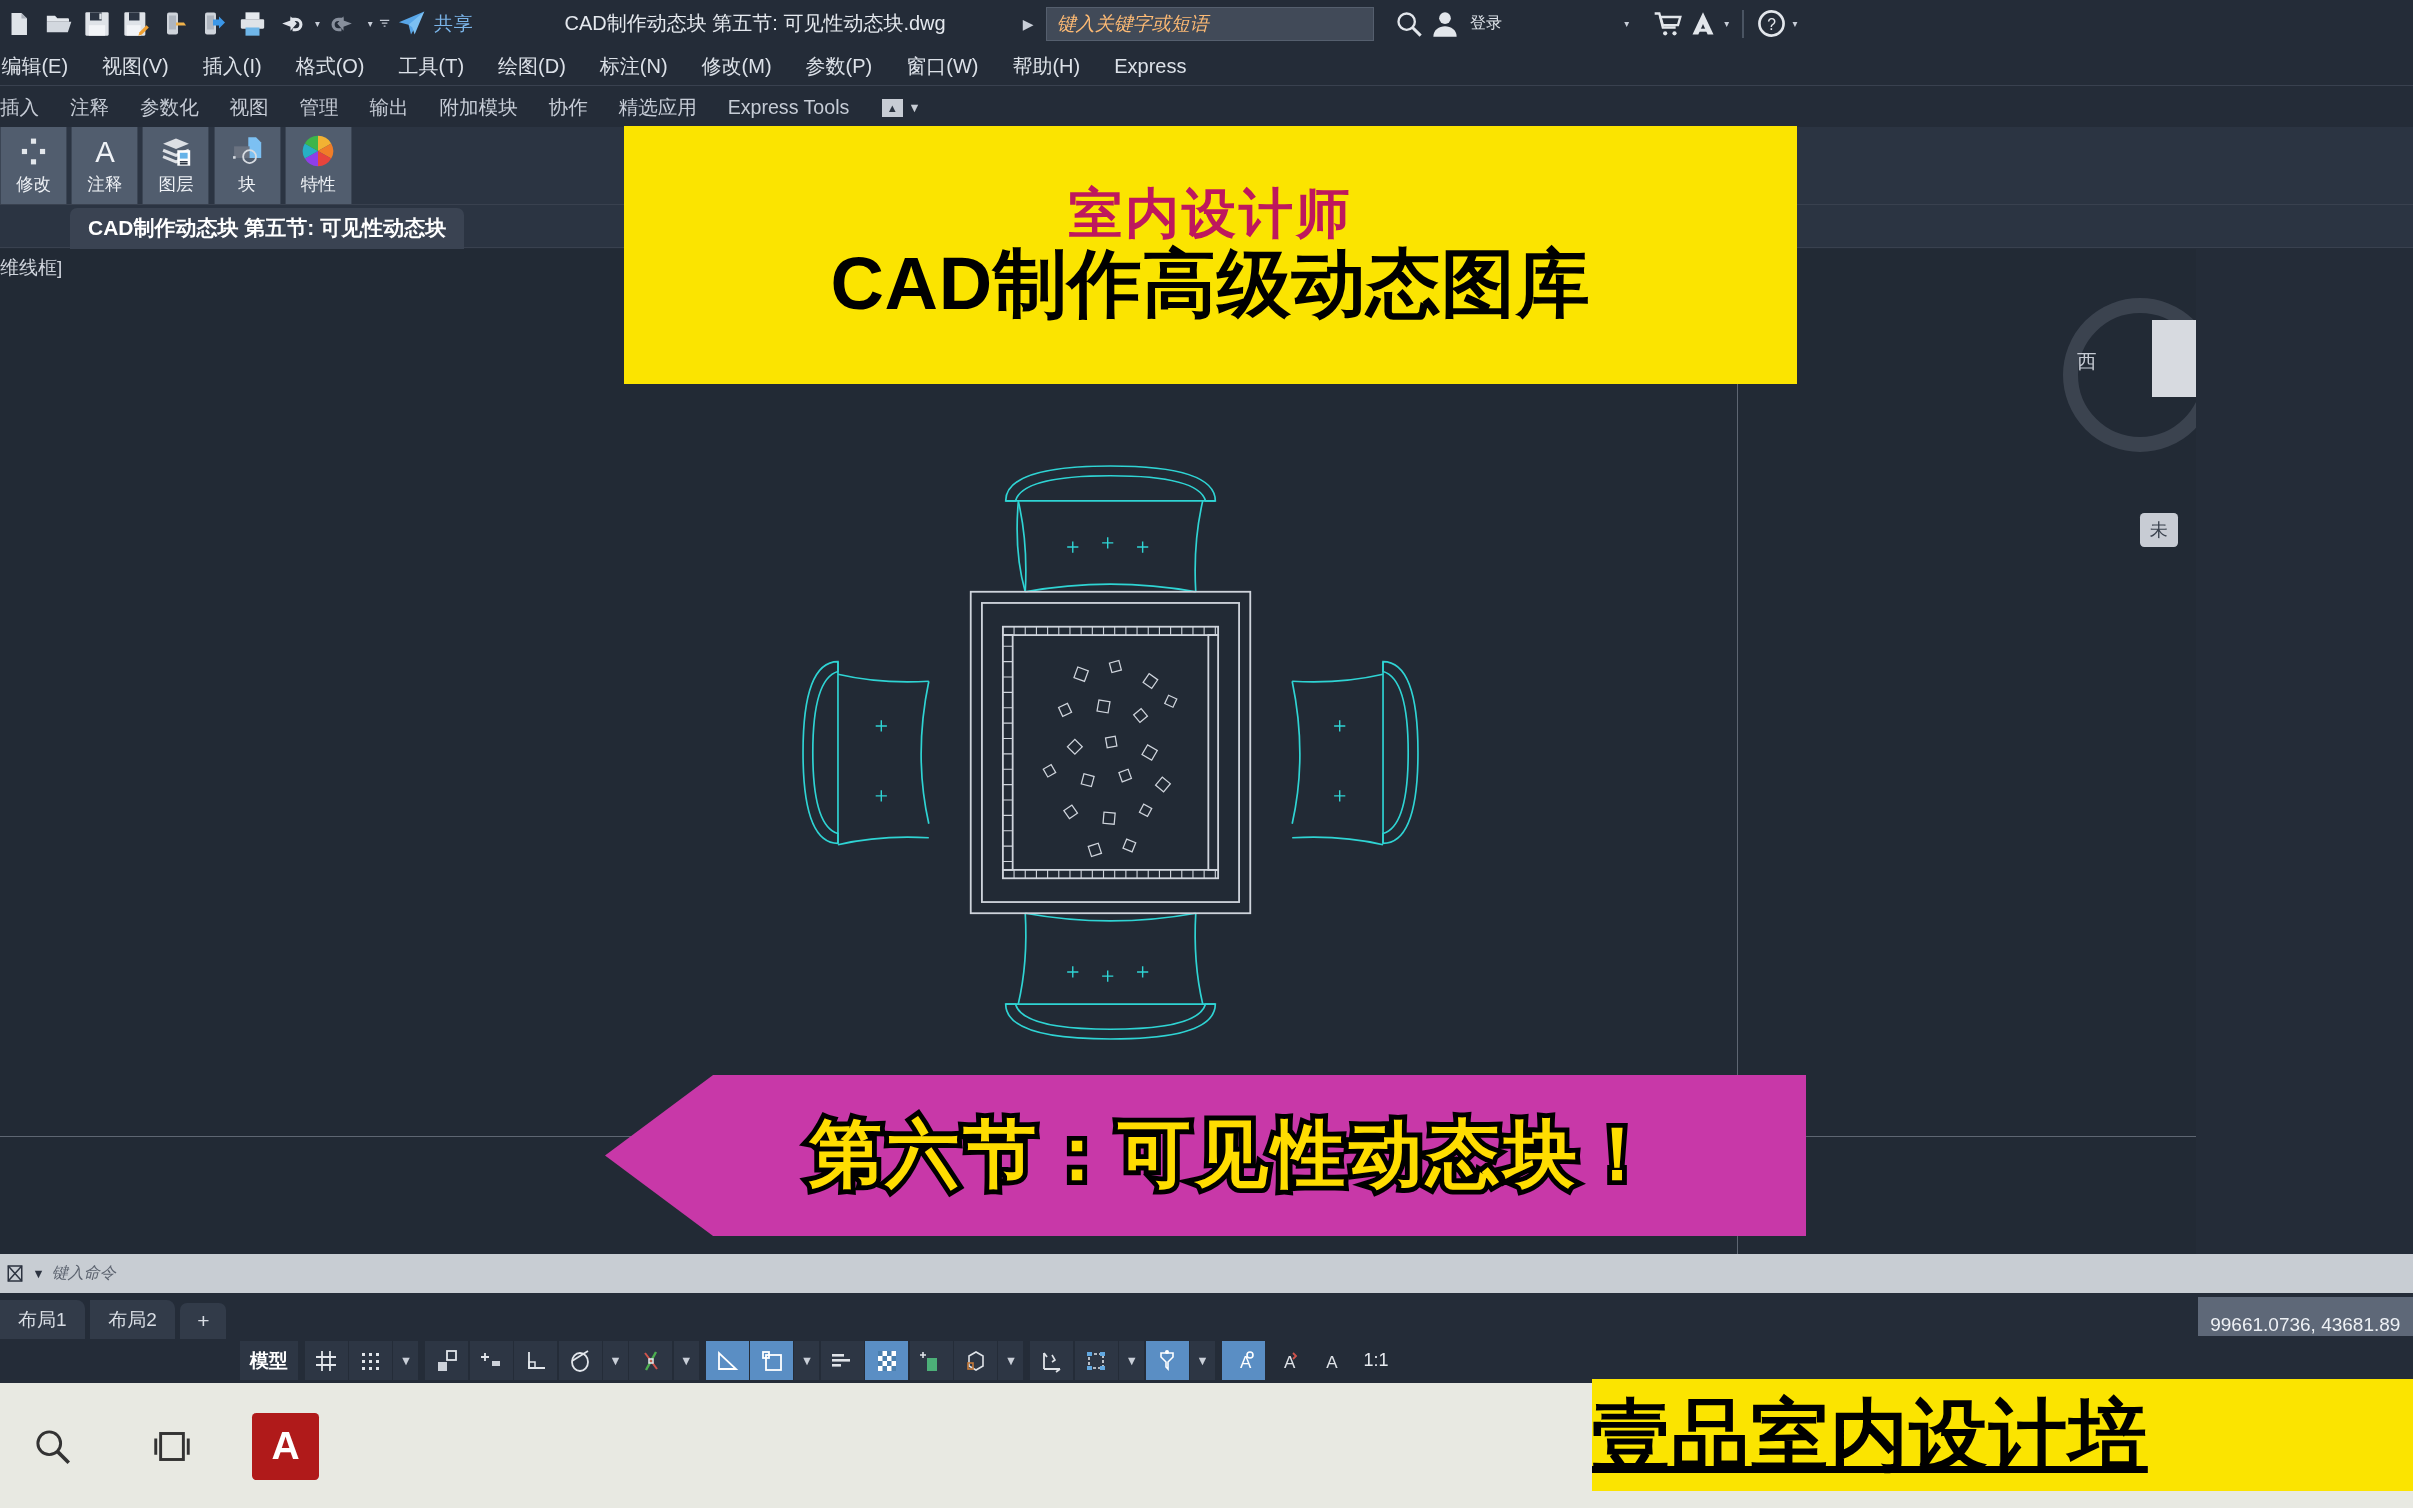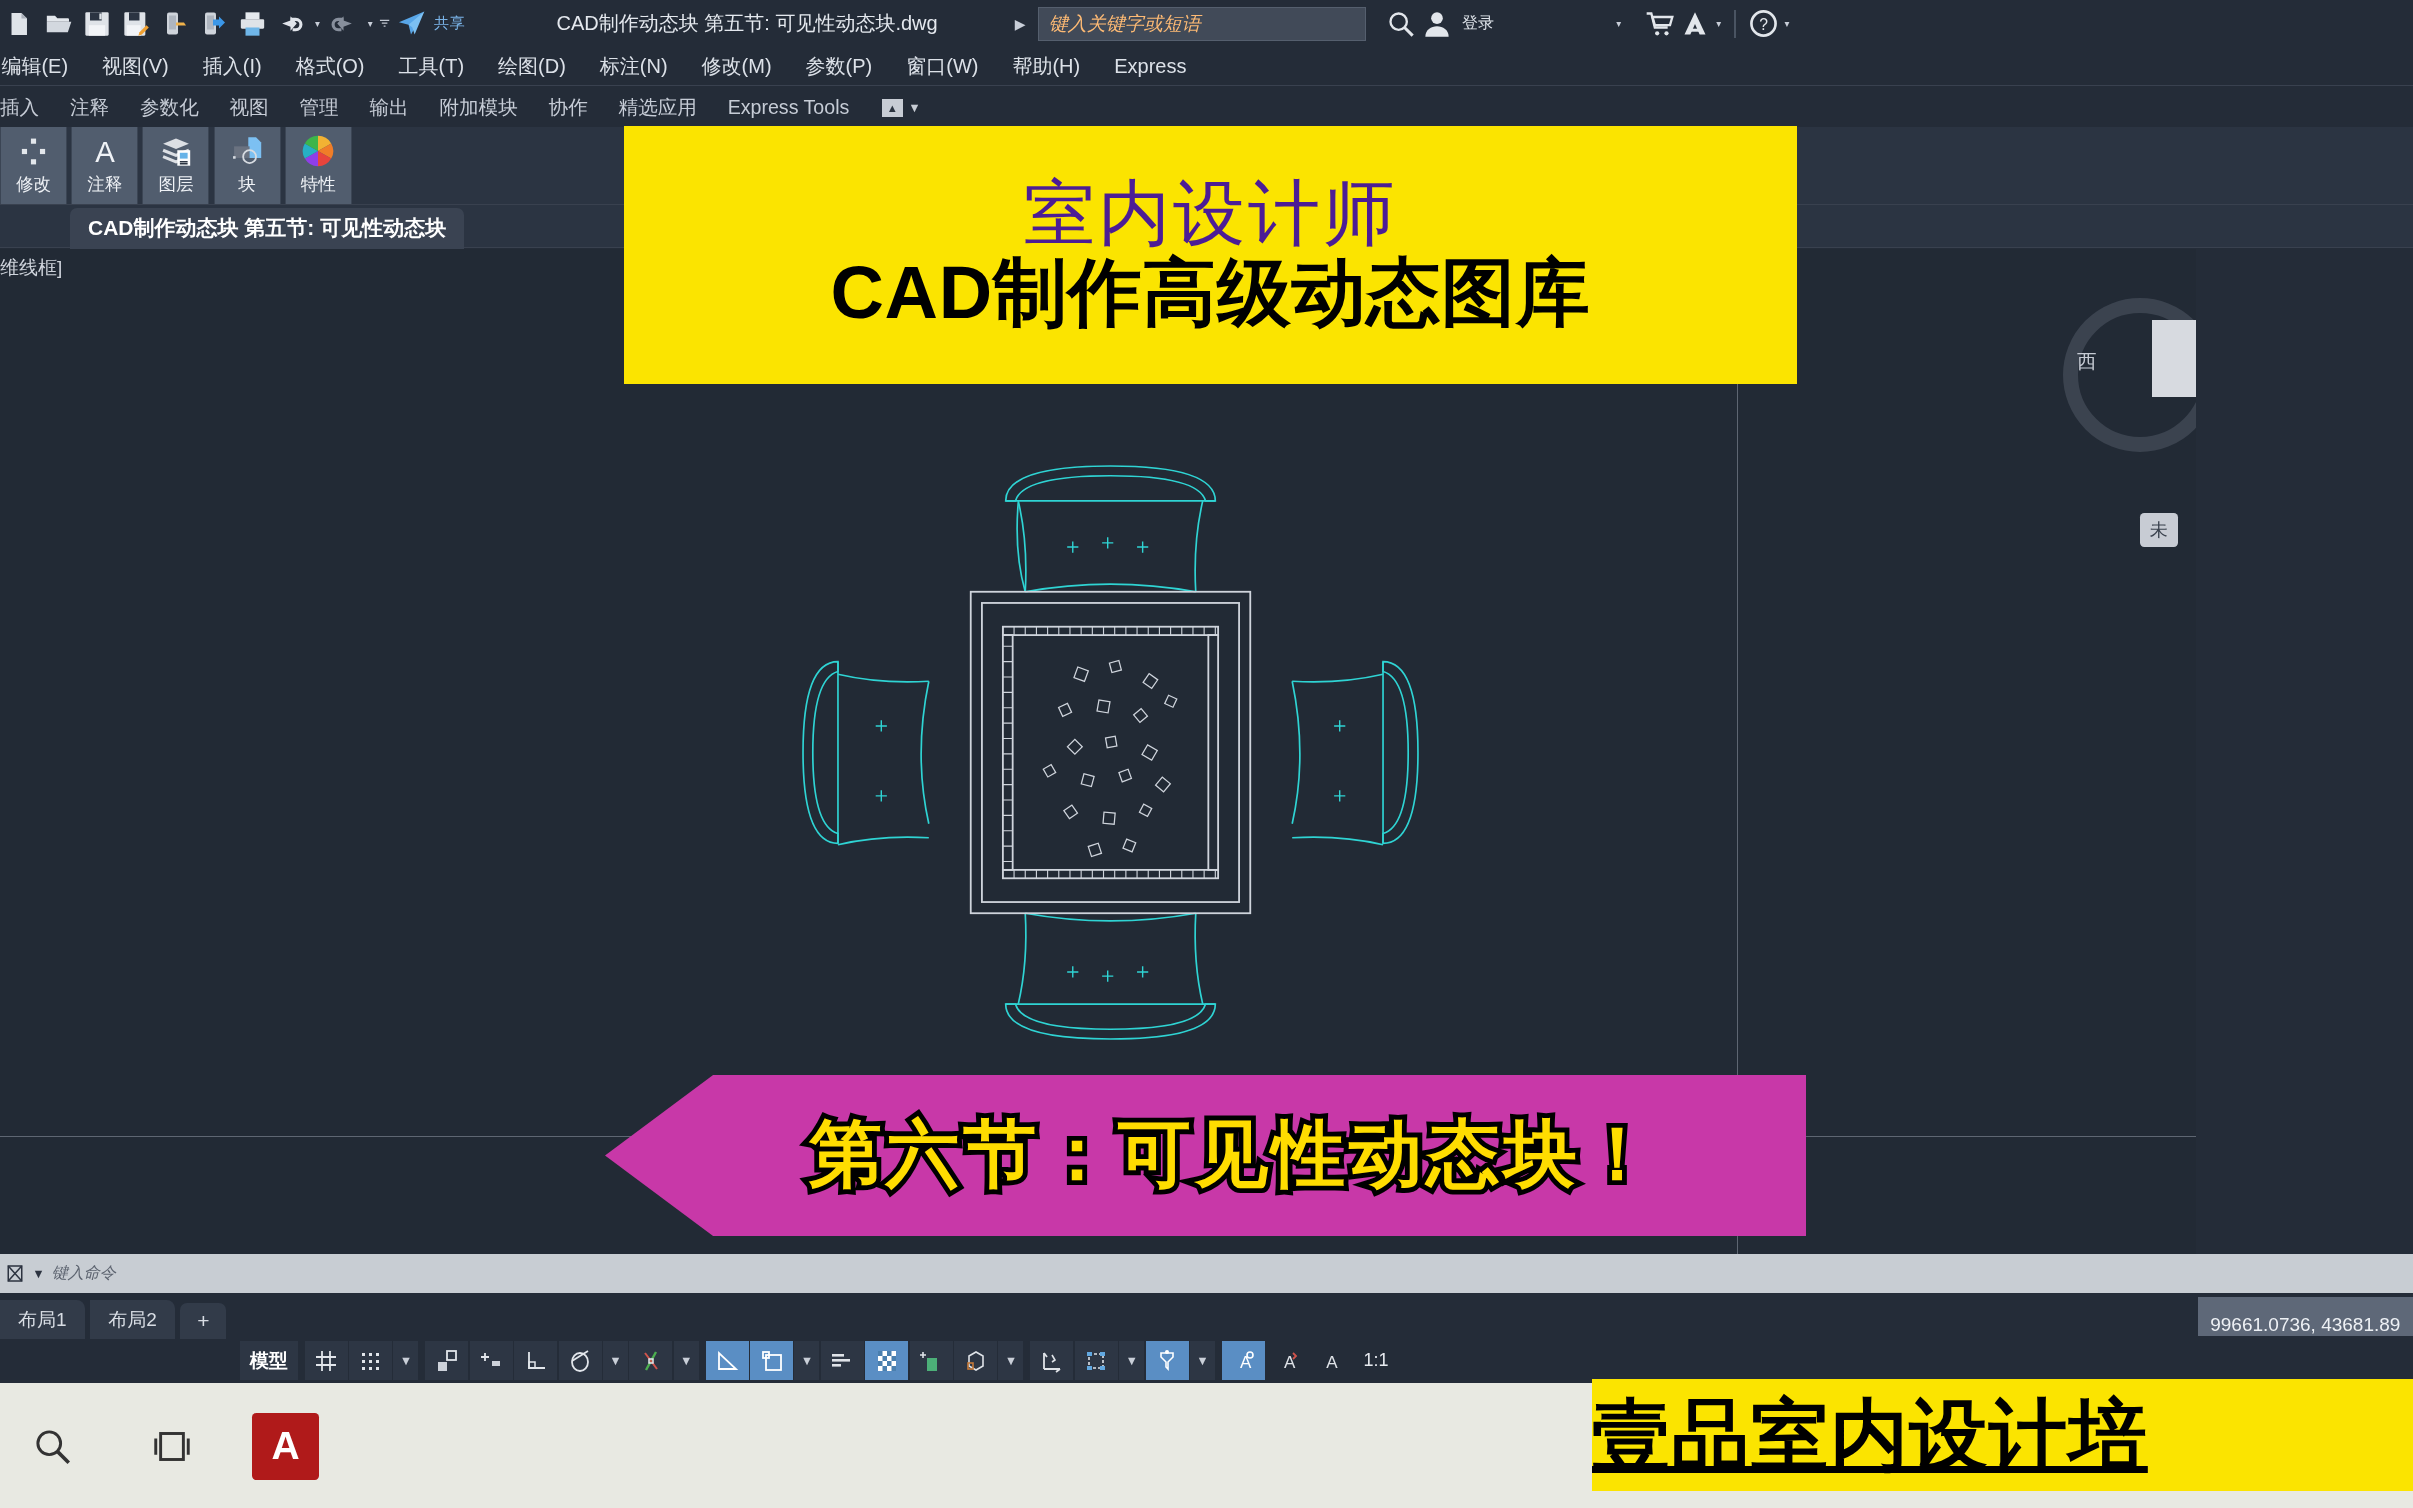--- a/index.html
+++ b/index.html
@@ -13,21 +13,21 @@
   
   .titlebar{
     position:absolute; left:0; top:0; width:2413px; height:47px;
     background:#242c38; display:flex; align-items:center;
   }
   .qat{ display:flex; align-items:center; gap:2.8px; padding-left:1.4px; }
   .qicon{ width:36px; height:39px; display:flex; align-items:center; justify-content:center; }
   .qicon svg{ display:block; }
   .caret{ width:11.2px; height:39px; display:flex; align-items:center; justify-content:center;
     color:#c8ced8; font-size:9.8px; }
-  .share-txt{ color:#7ab4e8; font-size:15px; margin-left:2.8px; letter-spacing:0.7px;text-align:center;}
+  .share-txt{ color:#7ab4e8; font-size:19px; margin-left:2.8px; letter-spacing:0.7px;text-align:center;}
   .doc-title{ color:#e4e8ee; font-size:20px; white-space:nowrap; }
   .tri-right{ color:#c8ced8; font-size:14px; }
   .searchbox{
     width:328px; height:34px; background:#414a58; border:0.7px solid #555f6e;
     display:flex; align-items:center; padding-left:9.8px;
   }
   .searchbox span{ color:#fdba74; font-size:19px; font-style:italic; white-space:nowrap;}
   .signin{ color:#dfe4ea; font-size:16px; margin-left:7px;}
   .vbar{ width:1.4px; height:28px; background:#4a5462; margin:0 9.8px; }
 
@@ -143,21 +143,21 @@
   .tb-acad{ width:67px;height:67px; background:#b01a1a; display:flex; align-items:center;
     justify-content:center; color:#fff; font-size:39px; font-weight:bold;
     border-radius:4.2px;}
 
   
   .yellow-top{
     position:absolute; left:624px; top:126px; width:1173px; height:258px;
     background:#fbe400; display:flex; flex-direction:column; align-items:center;
     justify-content:center; z-index:50;
   }
-  .yellow-top .l1{ color:#4c1d95; font-size:72px; font-weight:normal; line-height:1.08;
+  .yellow-top .l1{ color:#be185d; font-size:54px; font-weight:bold; line-height:1.08;
      letter-spacing:2.8px; white-space:nowrap;}
   .yellow-top .l2{ color:#000; font-size:74px; font-weight:bold; line-height:1.12;
      letter-spacing:0.7px; white-space:nowrap;}
 
   .magenta{
     position:absolute; left:605px; top:1075px; width:1201px; height:161px; z-index:50;
   }
   .magenta .arrow{
     position:absolute; inset:0;
     background:#c838a8;

